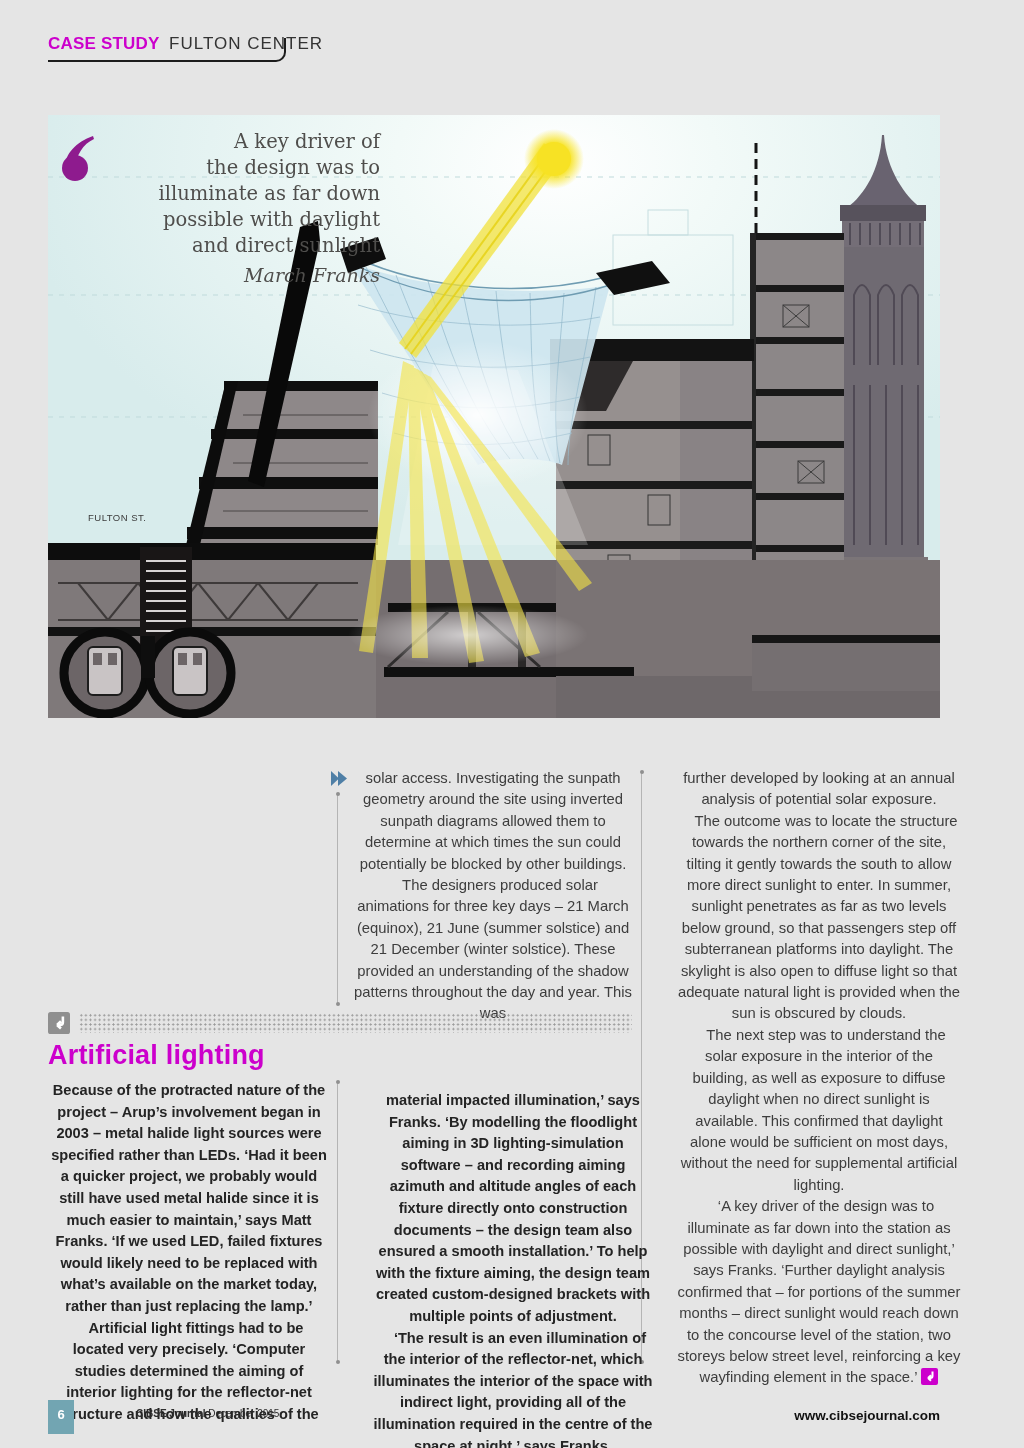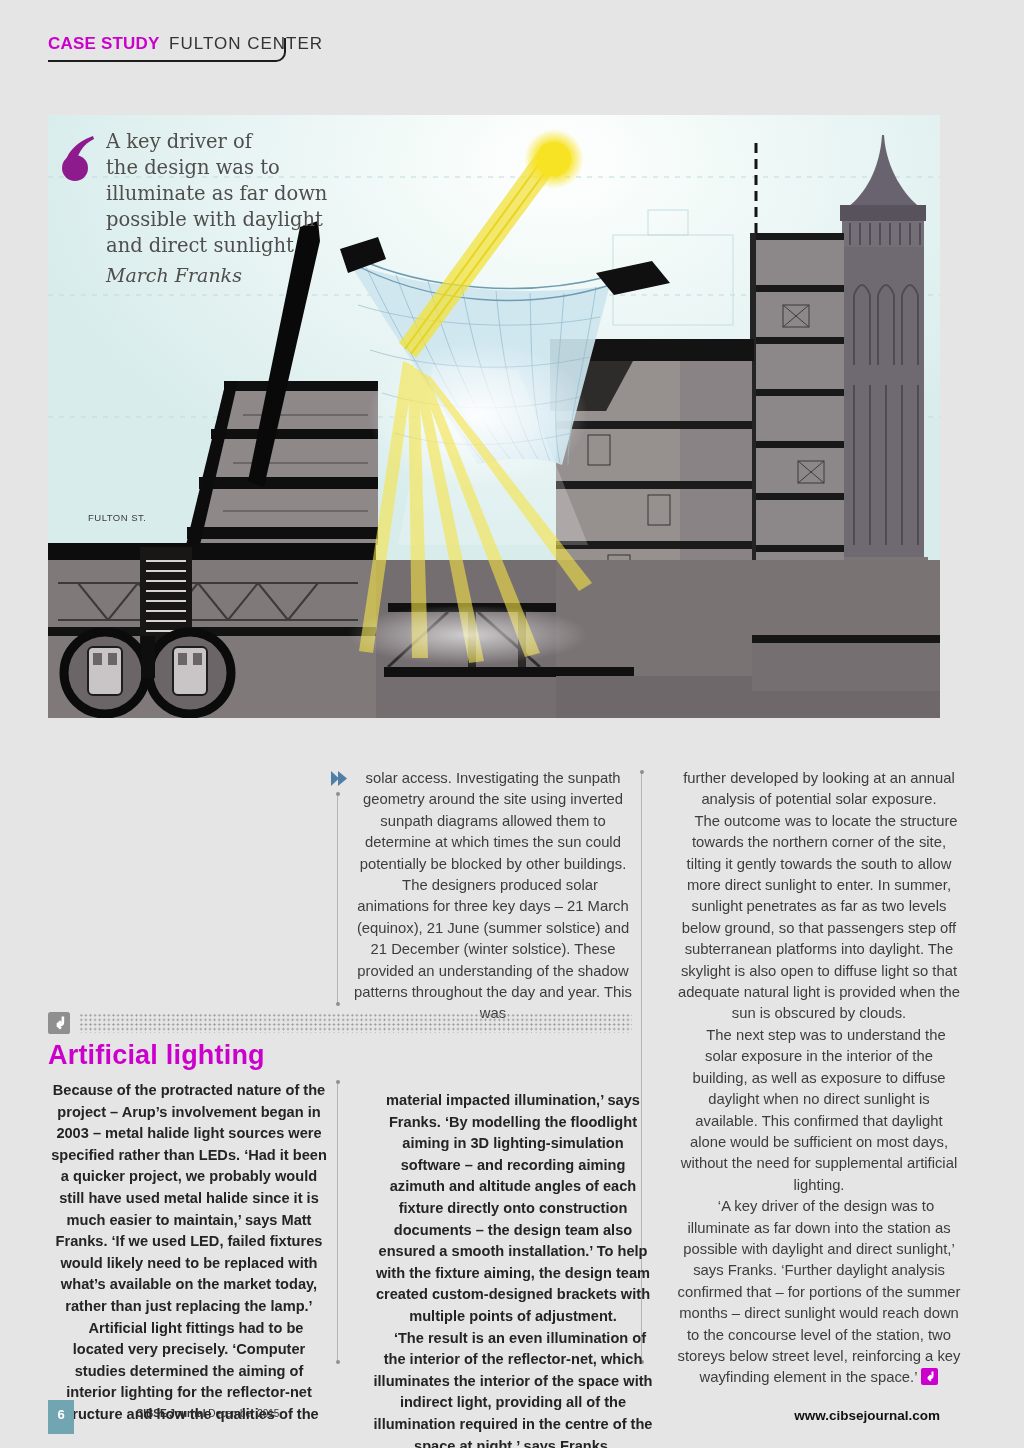--- a/index.html
+++ b/index.html
@@ -13,21 +13,21 @@
   .kicker { font-weight:bold; font-size:17px; color:#cc00cc; letter-spacing:0.2px; display:inline; }
   .title { font-size:17px; color:#333; letter-spacing:1px; display:inline; margin-left:5px; font-weight:normal; }
 
   
   .hero { position:absolute; left:48px; top:115px; width:892px; height:630px; }
   .hero svg.scene { display:block; }
   .hero-caption { width:892px; height:27px; background:#6b6365; color:#fff;
     font-size:13.5px; font-weight:bold; line-height:27px; padding-left:12px; letter-spacing:0.2px; }
 
   
-  .pullquote { position:absolute; left:12px; top:14px; width:320px; }
+  .pullquote { position:absolute; left:12px; top:14px; width:320px;text-align:right; }
   .quote-glyph { position:absolute; left:0; top:6px; }
   .quote-text { margin-left:46px; font-family:"DejaVu Serif", serif; font-size:19.5px;
     line-height:26px; color:#4f4e4c; }
   .quote-attr { margin-left:46px; font-family:"DejaVu Serif", serif; font-style:italic;
     font-size:19px; color:#4f4e4c; margin-top:5px; }
 
   
   .col { position:absolute; width:282px; font-size:14.8px; line-height:21.4px; color:#3d3d3d; text-align:center; }
   .col p + p { text-indent:14px; }
   .col p { margin:0; }

